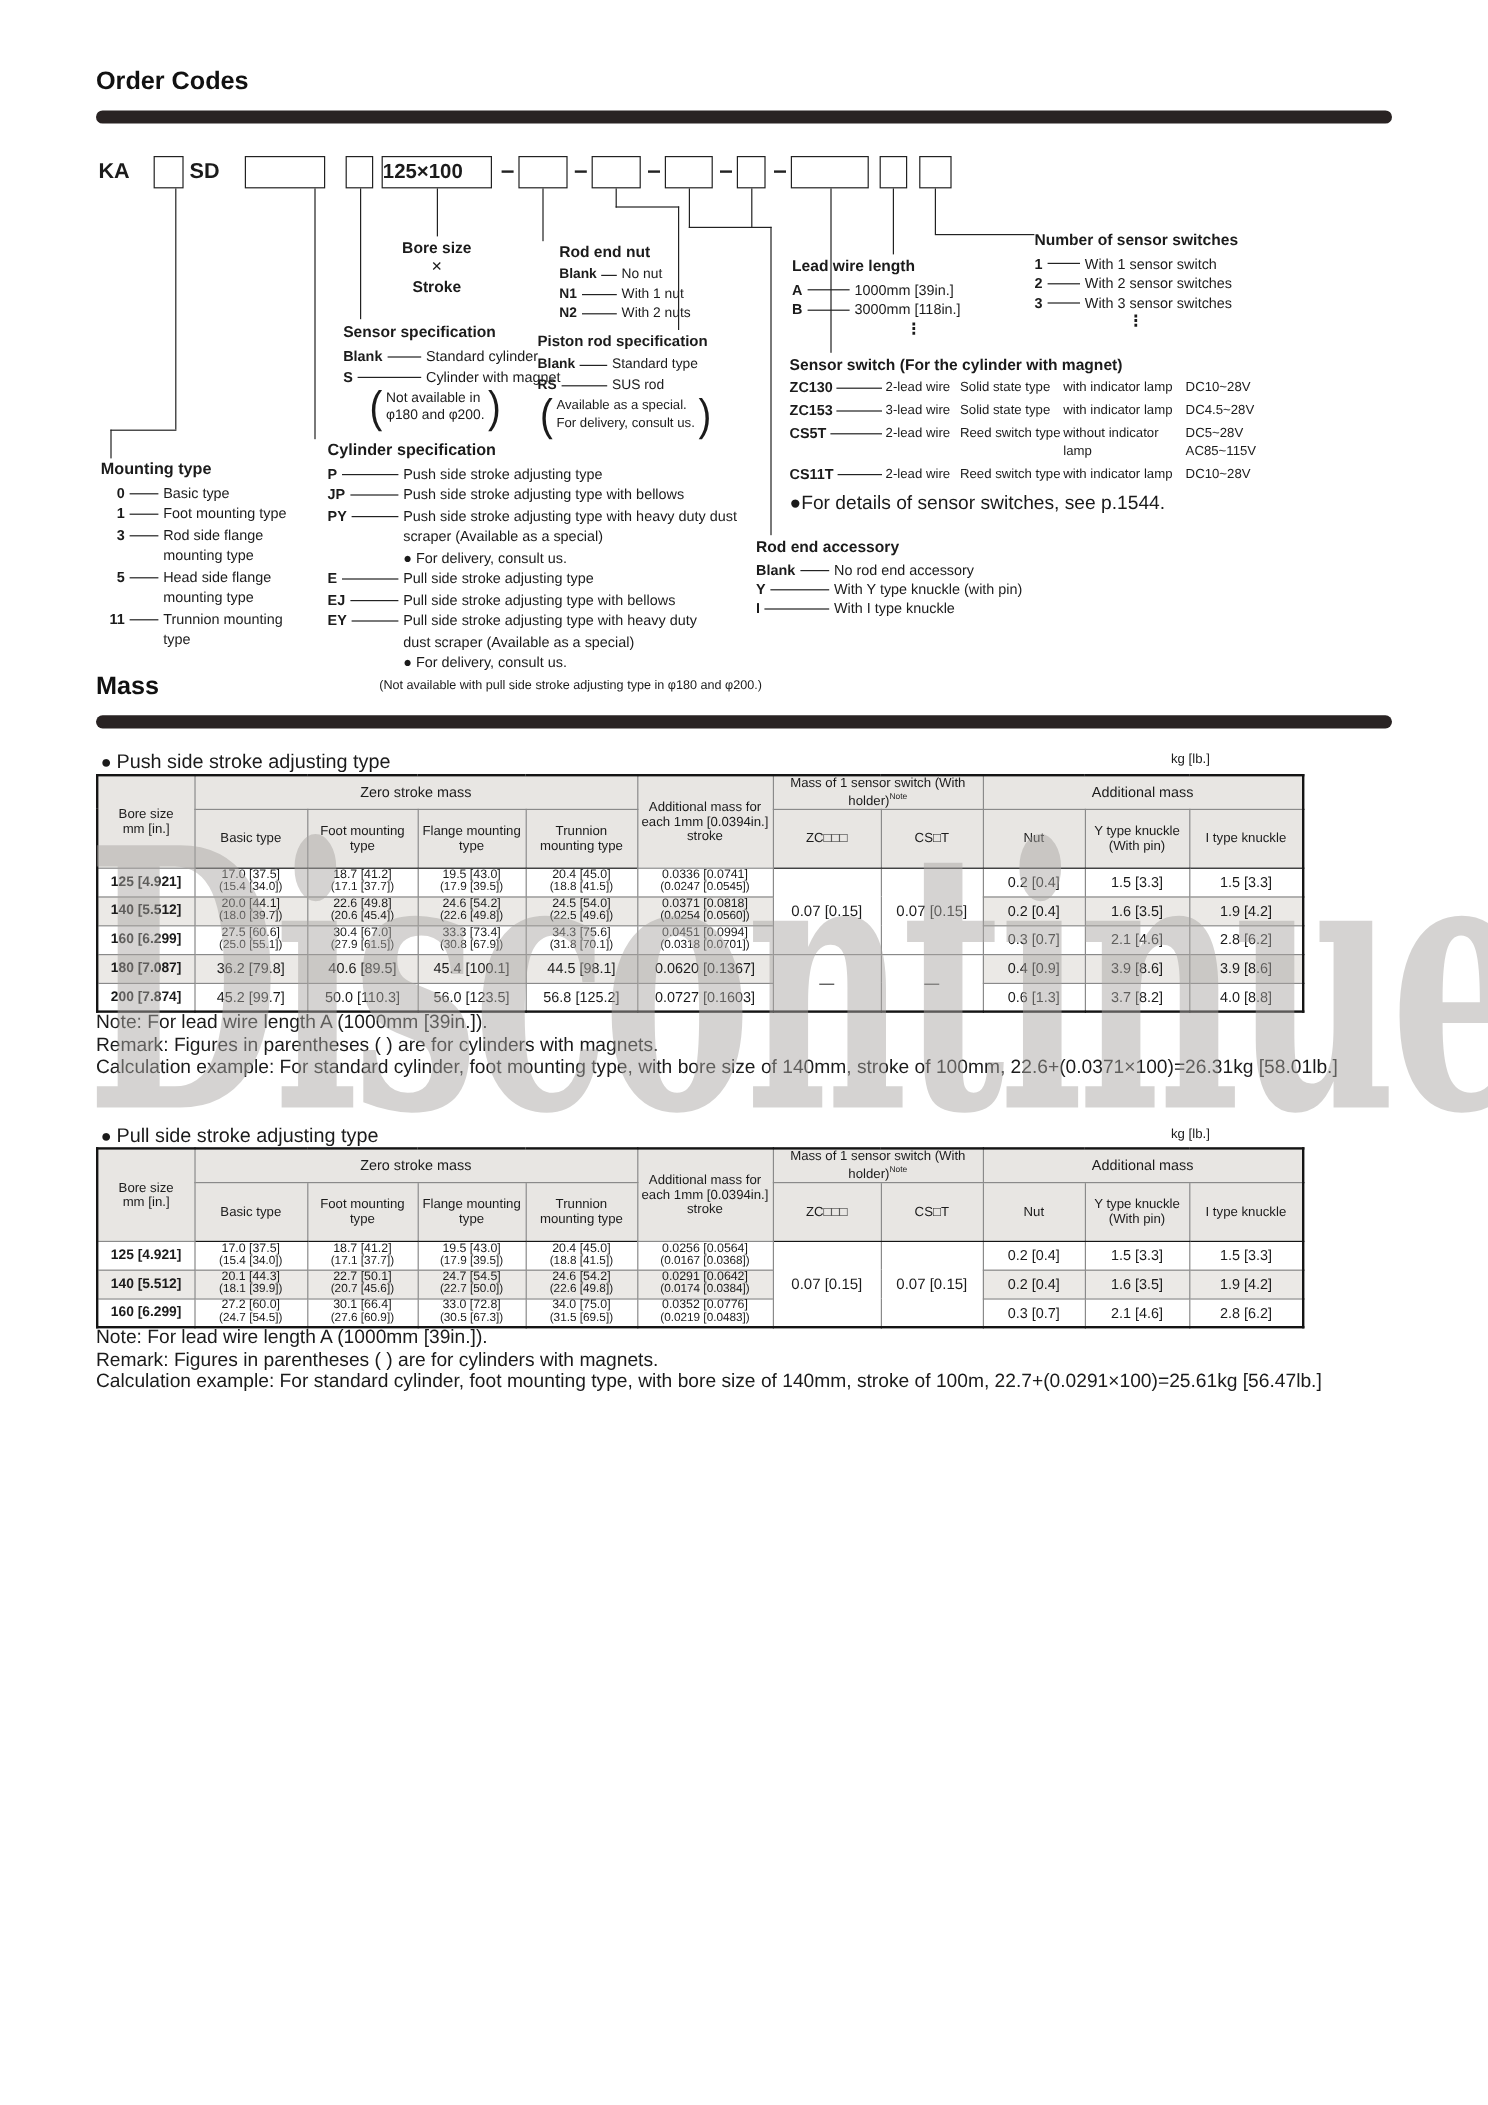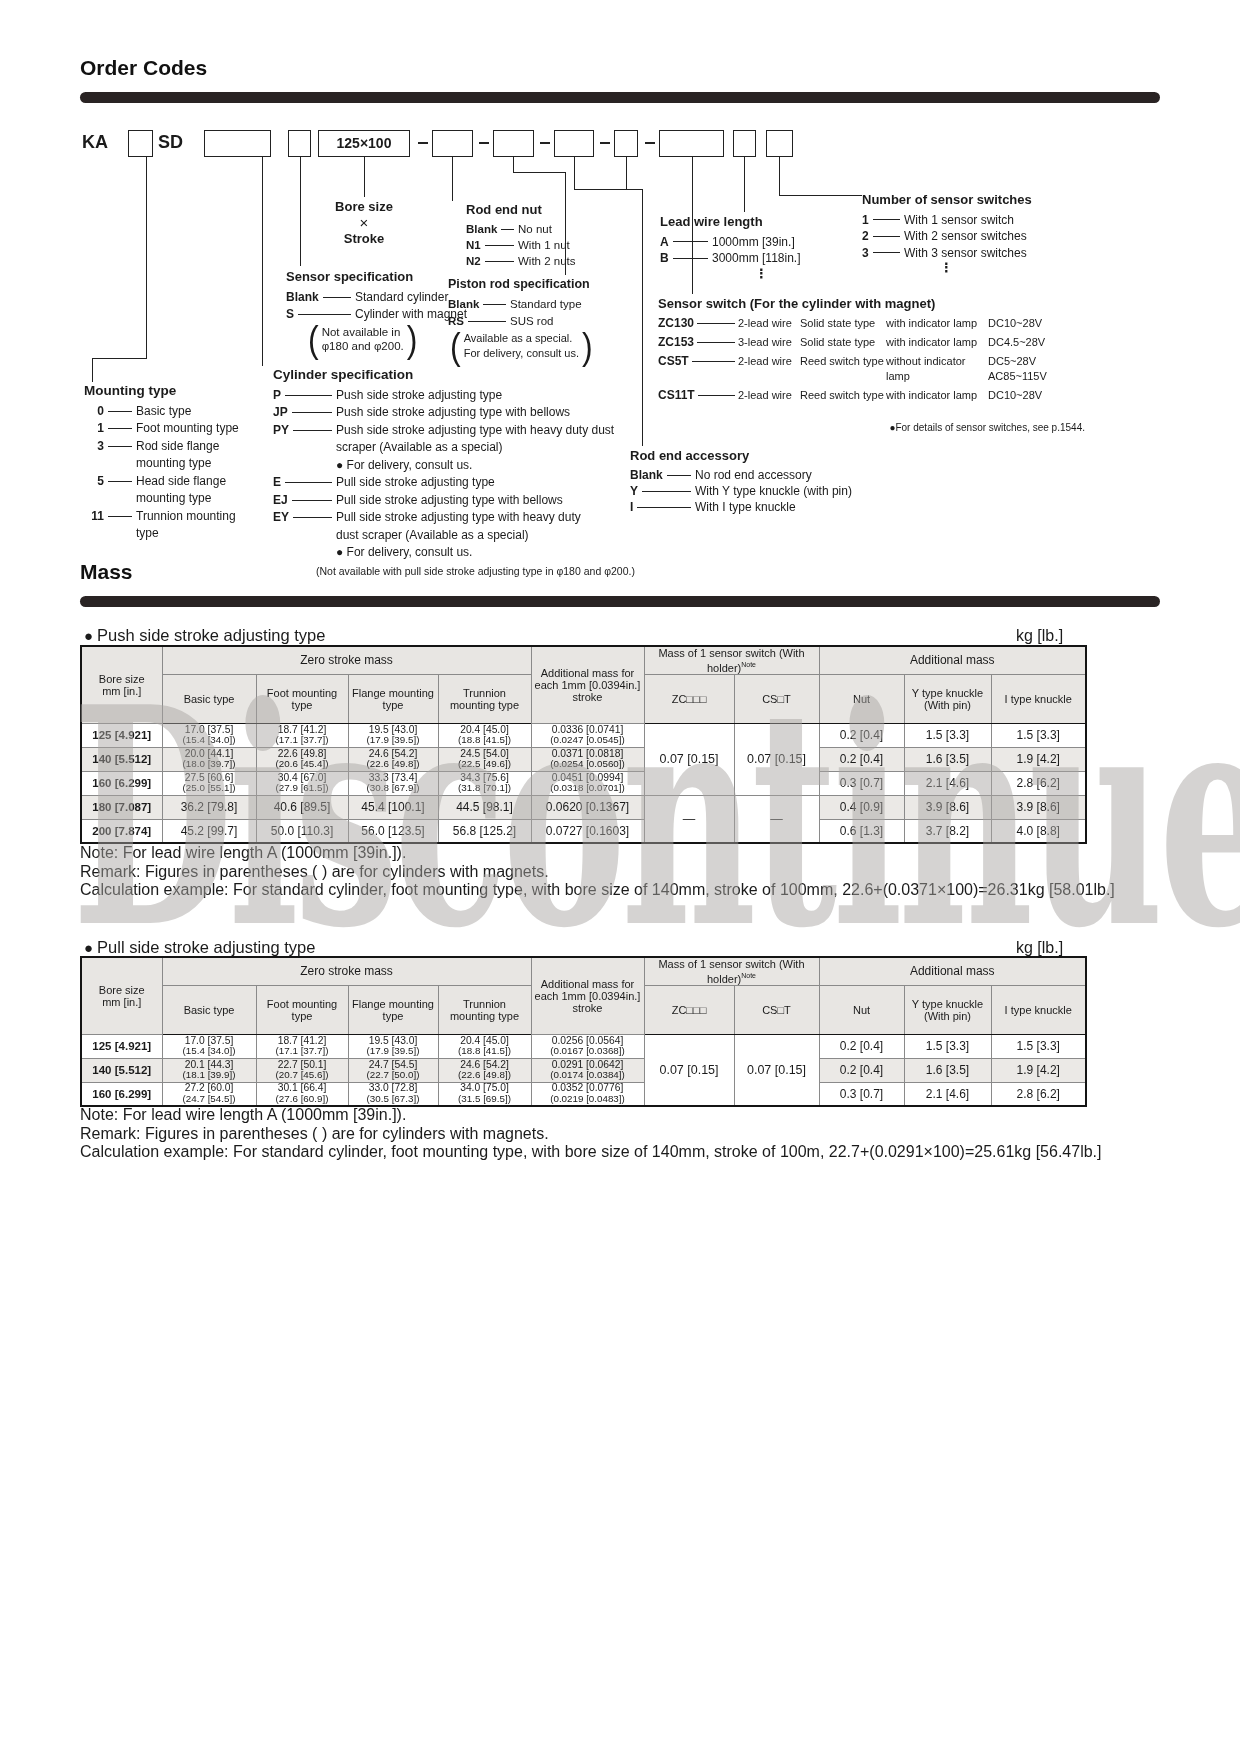--- a/index.html
+++ b/index.html
@@ -4,21 +4,21 @@
 <style>
   html,body{margin:0;padding:0;background:#fff;}
   .page{position:relative;width:1240px;height:1338px;background:#fff;overflow:hidden;
         font-family:"Liberation Sans","DejaVu Sans",sans-serif;color:#1b1b1b;}
   .abs{position:absolute;}
   .h1{position:absolute;font-size:21px;font-weight:bold;color:#111;}
   .hbar{position:absolute;left:80px;width:1080px;height:11px;background:#292323;border-radius:6px;}
   
   .ctext{position:absolute;top:132px;font-size:18px;font-weight:bold;}
   .cbox{position:absolute;top:130px;height:27px;border:1.5px solid #222;background:#fff;box-sizing:border-box;}
-  .cbox .val{width:100%;text-align:center;font-size:14px;font-weight:bold;line-height:24px;}
+  .cbox .val{width:100%;text-align:left;font-size:17px;font-weight:bold;line-height:24px;}
   .cdash{position:absolute;top:142px;width:10px;height:2px;background:#222;}
   .vl{position:absolute;width:1px;background:#222;}
   .hl{position:absolute;height:1px;background:#222;}
   .lblk{position:absolute;}
   .lblk-title{font-weight:bold;font-size:13px;margin-bottom:3px;white-space:nowrap;}
   .li-row{display:flex;align-items:baseline;}
   .li-code{font-weight:bold;white-space:pre;}
   .li-lead{border-top:1.3px solid #222;align-self:center;margin:0 4px;height:0;flex:1 1 auto;}
   .fixedlead .li-code{flex:0 0 var(--codew,20px);text-align:right;}
   .fixedlead .li-lead{flex:0 0 24px;}
@@ -30,25 +30,25 @@
   .more{font-size:13px;font-weight:bold;line-height:13px;}
   
   .ss-row{display:flex;align-items:flex-start;font-size:11px;line-height:15px;margin-bottom:4px;}
   .ss-head{flex:0 0 80px;display:flex;align-items:center;}
   .ss-code{font-weight:bold;font-size:12px;white-space:pre;}
   .ss-lead{flex:1 1 auto;border-top:1.3px solid #222;height:0;margin:0 3px;}
   .ss-wire{flex:0 0 62px;}
   .ss-type{flex:0 0 86px;}
   .ss-lamp{flex:0 0 102px;}
   .ss-volt{flex:1 1 auto;}
-  .ss-note{font-size:10px;margin-top:19px;text-align:right;}
+  .ss-note{font-size:16px;margin-top:8px;}
   
   .sec-title{position:absolute;font-weight:normal;font-size:16.5px;margin-top:11px;}
   .bullet{font-size:15px;margin-right:4px;}
-  .unit{position:absolute;left:1016px;width:100px;text-align:left;font-size:16px;}
+  .unit{position:absolute;left:942px;width:100px;text-align:center;font-size:11px;}
   table.mass{position:absolute;left:80px;border-collapse:collapse;table-layout:fixed;background:#fff;
              border:2px solid #141414;}
   table.mass th,table.mass td{border:1px solid #8a8a8a;text-align:center;vertical-align:middle;padding:0 1px;box-sizing:border-box;}
   table.mass thead th{background:#e8e6e3;font-weight:normal;font-size:11px;line-height:12px;}
   table.mass thead tr:first-child th{height:21px;}
   table.mass thead tr:last-child th{height:49px;border-bottom:1.8px solid #141414;}
   table.mass tbody tr{height:24px;}
   table.mass tbody tr:nth-child(even) td{background:#ebe9e6;}
   table.mass td.mcell{background:#fff !important;font-size:12.5px;}
   td.bore{font-weight:bold;font-size:11.5px;}

